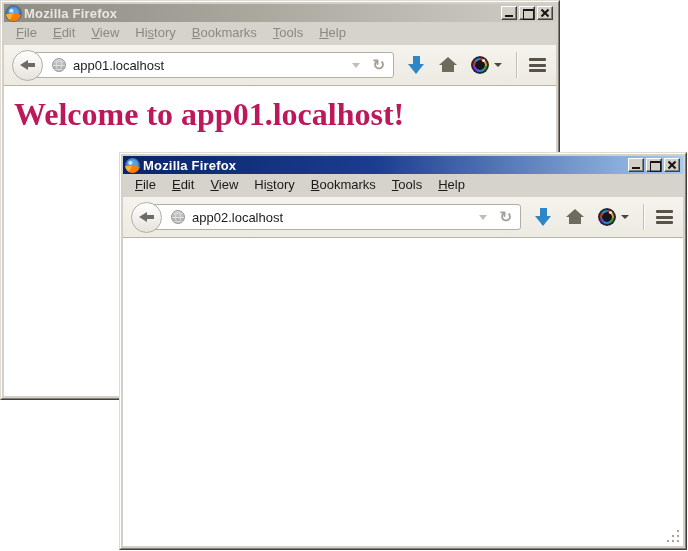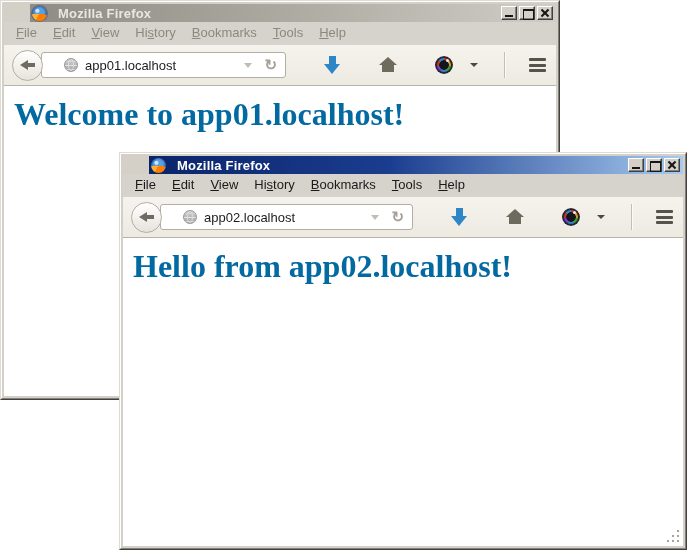--- a/index.html
+++ b/index.html
@@ -7,21 +7,21 @@
           font-family:"Liberation Sans",sans-serif;font-size:13px;-webkit-font-smoothing:none;}
   *{box-sizing:border-box;}
 
   
   .win{position:absolute;background:#d4d0c8;
        border:1px solid;border-color:#dedbd4 #404040 #404040 #dedbd4;}
   .win-inner{height:100%;display:flex;flex-direction:column;
        border:1px solid;border-color:#ffffff #827f78 #827f78 #ffffff;padding:2px;background:#d4d0c8;}
 
   
-  .titlebar{height:18px;flex:0 0 18px;display:flex;align-items:center;gap:11px;padding:0 2px 0 2px;margin-left:26px;}
+  .titlebar{height:18px;flex:0 0 18px;display:flex;align-items:center;gap:3px;padding:0 2px 0 2px;}
   .win.active   .titlebar{background:linear-gradient(90deg,#0a246a 0%,#1b3d8f 45%,#a6caf0 100%);}
   .win.inactive .titlebar{background:linear-gradient(90deg,#8e8c84 0%,#aaa79f 45%,#d0cdc6 100%);}
   .title-text{font-weight:bold;font-size:13px;letter-spacing:.2px;white-space:nowrap;}
   .win.active .title-text{color:#ffffff;}
   .win.inactive .title-text{color:#e9e7e2;}
 
   .fxlogo{width:15px;height:15px;border-radius:50%;flex:0 0 15px;
     background:
       radial-gradient(circle at 36% 32%, #cfe6ff 0 1.5px, rgba(0,0,0,0) 2.5px),
       conic-gradient(from 100deg, #ff7e00 0 30%, #ffb02e 30% 46%, rgba(0,0,0,0) 46%),
@@ -40,21 +40,21 @@
   .wbtn-close::after{transform:rotate(-45deg);}
 
   
   .menubar{height:23px;flex:0 0 23px;display:flex;padding-left:4px;background:#d6d3cc;}
   .menu-item{padding:3px 8px;color:#1a1a1a;cursor:default;white-space:nowrap;}
   .win.inactive .menu-item{color:#8b897f;}
   .menu-item .u{text-decoration:underline;}
 
   
   .toolbar{height:41px;flex:0 0 41px;display:flex;align-items:center;padding:0 10px 0 8px;
-           background:linear-gradient(#f5f3ed,#edeae2);border-bottom:1px solid #b7b3a9;gap:12px;}
+           background:linear-gradient(#f5f3ed,#edeae2);border-bottom:1px solid #b7b3a9;}
   .backbtn{width:31px;height:31px;border-radius:50%;border:1px solid #b2aea4;z-index:2;flex:0 0 31px;
            background:linear-gradient(#ffffff,#e6e3dc);display:flex;align-items:center;justify-content:center;}
   .arrow-left{position:relative;width:15px;height:11px;}
   .arrow-left::before{content:"";position:absolute;left:0;top:0;width:0;height:0;
         border-top:5.5px solid transparent;border-bottom:5.5px solid transparent;border-right:8px solid #6e6b63;}
   .arrow-left::after{content:"";position:absolute;left:6px;top:3.5px;width:9px;height:4px;background:#6e6b63;}
 
   .urlbar{flex:1;height:26px;margin-left:-14px;background:#ffffff;border:1px solid #b2aea4;border-radius:3px;
           display:flex;align-items:center;padding:0 8px 0 22px;}
   .globe{width:14px;height:14px;border-radius:50%;position:relative;overflow:hidden;flex:0 0 14px;
@@ -90,21 +90,21 @@
   .caret-down{width:0;height:0;border-left:4px solid transparent;border-right:4px solid transparent;
       border-top:4.5px solid #4c4840;margin-left:5px;}
 
   .tb-sep{width:1px;height:26px;background:#c3bfb5;box-shadow:1px 0 0 #fbfaf7;margin:0 12px 0 14px;}
   .ham{display:flex;flex-direction:column;gap:2.5px;flex:0 0 17px;}
   .ham i{display:block;width:17px;height:3px;background:#57534a;border-radius:1px;}
 
   
   .content{flex:1;background:#ffffff;position:relative;overflow:hidden;}
   .content h1{margin:10px 0 0 0;padding-left:10px;font-family:"Liberation Serif",serif;
-      font-weight:bold;font-size:32px;line-height:1.15;color:#0369a1;}
+      font-weight:bold;font-size:32px;line-height:1.15;color:#be185d;}
 
   .grip{position:absolute;right:3px;bottom:3px;width:14px;height:14px;}
   .grip::after{content:"";position:absolute;left:1px;top:1px;width:2px;height:2px;background:transparent;
      box-shadow:
        10px 0 0 #a8a399, 5px 5px 0 #a8a399, 10px 5px 0 #a8a399,
        0 10px 0 #a8a399, 5px 10px 0 #a8a399, 10px 10px 0 #a8a399,
        11px 1px 0 #fdfcf9, 6px 6px 0 #fdfcf9, 11px 6px 0 #fdfcf9,
        1px 11px 0 #fdfcf9, 6px 11px 0 #fdfcf9, 11px 11px 0 #fdfcf9;}
 
   #win1{left:0;top:0;width:560px;height:400px;z-index:1;}
@@ -209,19 +209,18 @@
         <span class="wheel"></span>
         <span class="caret-down"></span>
         <span class="tb-sep"></span>
         <span class="ham">
             <i></i>
             <i></i>
             <i></i>
           </span>
       </div>
       <div class="content">
-        <h1>Hello from app02.localhost!</h1>
         <span class="grip"></span>
       </div>
     </div>
   </div>
 
 </div>
 
 </body></html>

